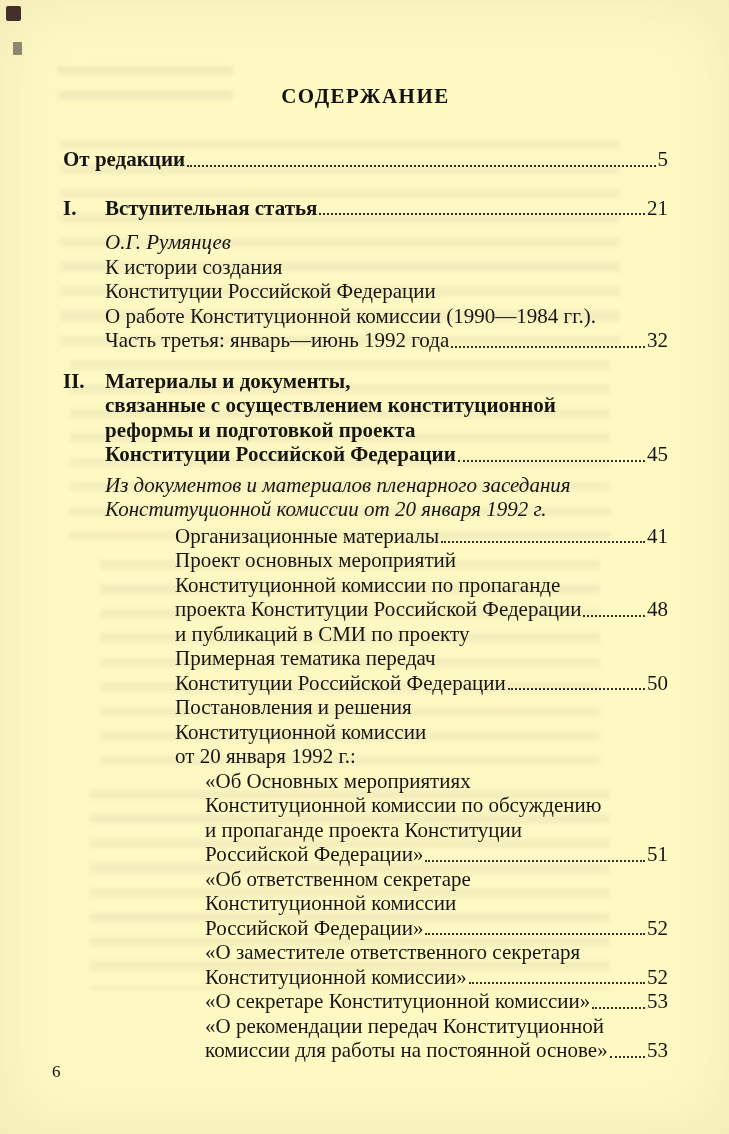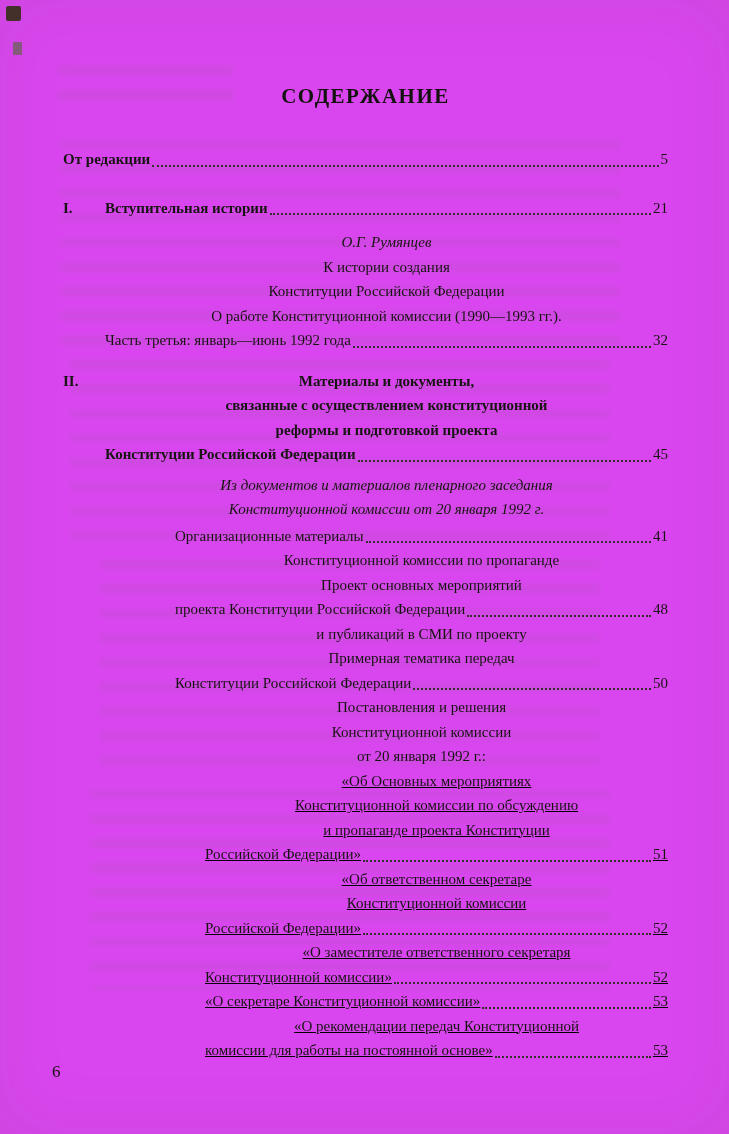--- a/index.html
+++ b/index.html
@@ -6,21 +6,21 @@
   html, body { margin: 0; padding: 0; }
   body {
     background: #e8e6e1;
     font-family: "Liberation Serif", "DejaVu Serif", serif;
   }
   .page {
     position: relative;
     width: 729px;
     height: 1134px;
     margin: 0 auto;
-    background: #d946ef;
+    background: #fef9c3;
     overflow: hidden;
     box-shadow: inset 0 0 70px rgba(90, 80, 60, 0.09);
   }
   
   .bleed {
     position: absolute;
     filter: blur(2px);
     opacity: 0.5;
     pointer-events: none;
     background: repeating-linear-gradient(
@@ -42,38 +42,37 @@
   .content { position: absolute; left: 63px; top: 84px; width: 605px; }
   .title {
     font-size: 21px;
     font-weight: 700;
     letter-spacing: 1.5px;
     text-align: center;
     margin: 0 0 38px 0;
     color: #14120f;
   }
   .line, .txt, .pg, .num {
-    font-size: 15px;
+    font-size: 21px;
     line-height: 24.5px;
     color: #171511;
-    text-align: center;
   }
   .row { display: flex; align-items: flex-end; }
   .txt { white-space: nowrap; }
   .fill {
     flex: 1 1 auto;
     min-width: 10px;
     border-bottom: 2px dotted #33302b;
     margin: 0 2px 5px 2px;
   }
   .pg { flex: 0 0 auto; font-weight: 400; }
   .entry { position: relative; }
   .entry.lvl1 { padding-left: 42px; }
   .entry.lvl2 { padding-left: 112px; }
-  .entry.lvl3 { padding-left: 142px; text-decoration: underline; }
+  .entry.lvl3 { padding-left: 142px; }
   .num { position: absolute; left: 0; top: 0; font-weight: 700; }
   .bold .line, .bold .txt { font-weight: 700; }
   .italic .line { font-style: italic; }
   .mb-xl { margin-bottom: 24px; }
   .mb-lg { margin-bottom: 16px; }
   .mb-md { margin-bottom: 10px; }
   .mb-sm { margin-bottom: 6px; }
   .mb-xs { margin-bottom: 2px; }
   .folio {
     position: absolute;
@@ -104,34 +103,34 @@
       <div class="row">
         <span class="txt">От редакции</span>
         <span class="fill"></span>
         <span class="pg">5</span>
       </div>
     </div>
 
     <div class="entry lvl1 bold mb-md">
       <span class="num">I.</span>
       <div class="row">
-        <span class="txt">Вступительная истории</span>
+        <span class="txt">Вступительная статья</span>
         <span class="fill"></span>
         <span class="pg">21</span>
       </div>
     </div>
 
     <div class="entry lvl1 italic">
       <div class="line">О.Г. Румянцев</div>
     </div>
 
     <div class="entry lvl1 mb-lg">
       <div class="line">К истории создания</div>
       <div class="line">Конституции Российской Федерации</div>
-      <div class="line">О работе Конституционной комиссии (1990—1993 гг.).</div>
+      <div class="line">О работе Конституционной комиссии (1990—1984 гг.).</div>
       <div class="row">
         <span class="txt">Часть третья: январь—июнь 1992 года</span>
         <span class="fill"></span>
         <span class="pg">32</span>
       </div>
     </div>
 
     <div class="entry lvl1 bold mb-sm">
       <span class="num">II.</span>
       <div class="line">Материалы и документы,</div>
@@ -151,22 +150,22 @@
 
     <div class="entry lvl2">
       <div class="row">
         <span class="txt">Организационные материалы</span>
         <span class="fill"></span>
         <span class="pg">41</span>
       </div>
     </div>
 
     <div class="entry lvl2">
+      <div class="line">Проект основных мероприятий</div>
       <div class="line">Конституционной комиссии по пропаганде</div>
-      <div class="line">Проект основных мероприятий</div>
       <div class="row">
         <span class="txt">проекта Конституции Российской Федерации</span>
         <span class="fill"></span>
         <span class="pg">48</span>
       </div>
     </div>
 
     <div class="entry lvl2">
       <div class="line">и публикаций в СМИ по проекту</div>
       <div class="line">Примерная тематика передач</div>

